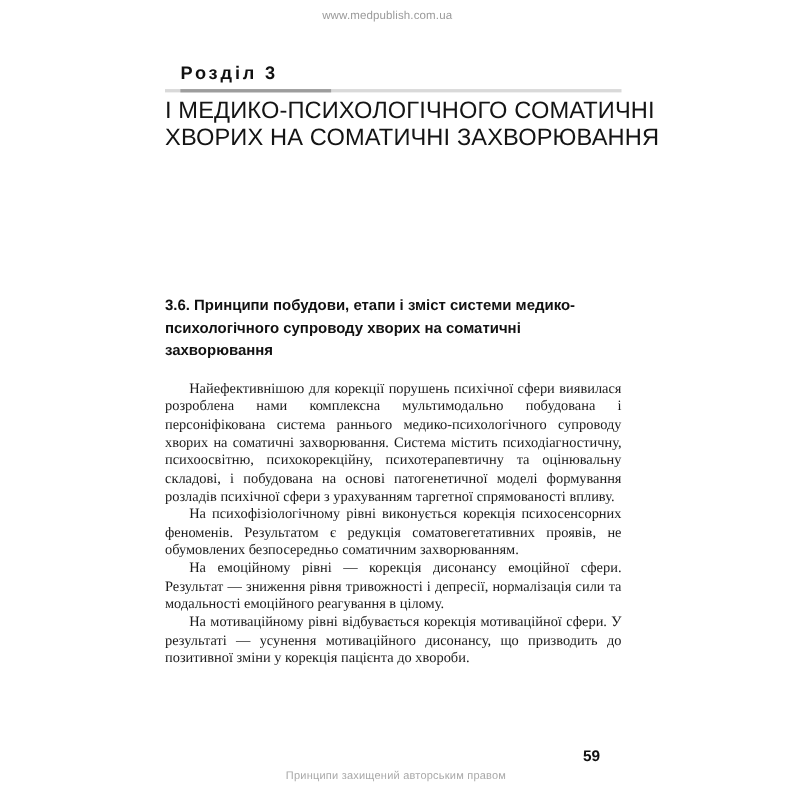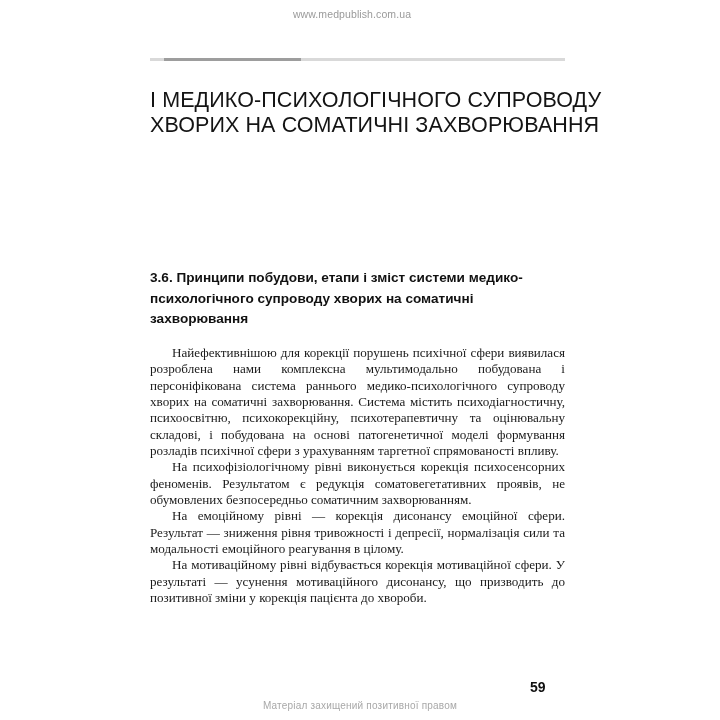--- a/index.html
+++ b/index.html
@@ -155,36 +155,37 @@
 </head>
 <body>
 
 <div class="page">
 
   <div class="site-url">www.medpublish.com.ua</div>
 
   <div class="content">
 
     <div class="chapter-block">
+      <div class="chapter-label">Розділ 3</div>
       <div class="chapter-rule"></div>
     </div>
 
     <h1 class="chapter-title">
-      <span class="tline">І МЕДИКО-ПСИХОЛОГІЧНОГО СУПРОВОДУ</span>
+      <span class="tline">І МЕДИКО-ПСИХОЛОГІЧНОГО СОМАТИЧНІ</span>
       <span class="tline">ХВОРИХ НА СОМАТИЧНІ ЗАХВОРЮВАННЯ</span>
     </h1>
 
     <h2 class="section-heading">3.6. Принципи побудови, етапи і зміст системи медико-психологічного супроводу хворих на соматичні захворювання</h2>
 
     <div class="body-text">
       <p>Найефективнішою для корекції порушень психічної сфери виявилася розроблена нами комплексна мультимодально побудована і персоніфікована система раннього медико-психологічного супроводу хворих на соматичні захворювання. Система містить психодіагностичну, психоосвітню, психокорекційну, психотерапевтичну та оцінювальну складові, і побудована на основі патогенетичної моделі формування розладів психічної сфери з урахуванням таргетної спрямованості впливу.</p>
       <p>На психофізіологічному рівні виконується корекція психосенсорних феноменів. Результатом є редукція соматовегетативних проявів, не обумовлених безпосередньо соматичним захворюванням.</p>
       <p>На емоційному рівні — корекція дисонансу емоційної сфери. Результат — зниження рівня тривожності і депресії, нормалізація сили та модальності емоційного реагування в цілому.</p>
       <p>На мотиваційному рівні відбувається корекція мотиваційної сфери. У результаті — усунення мотиваційного дисонансу, що призводить до позитивної зміни у корекція пацієнта до хвороби.</p>
     </div>
 
   </div>
 
   <div class="page-number">59</div>
 
-  <div class="copyright-note">Матеріал захищений позитивної правом</div>
+  <div class="copyright-note">Принципи захищений авторським правом</div>
 
 </div>
 
 </body></html>

